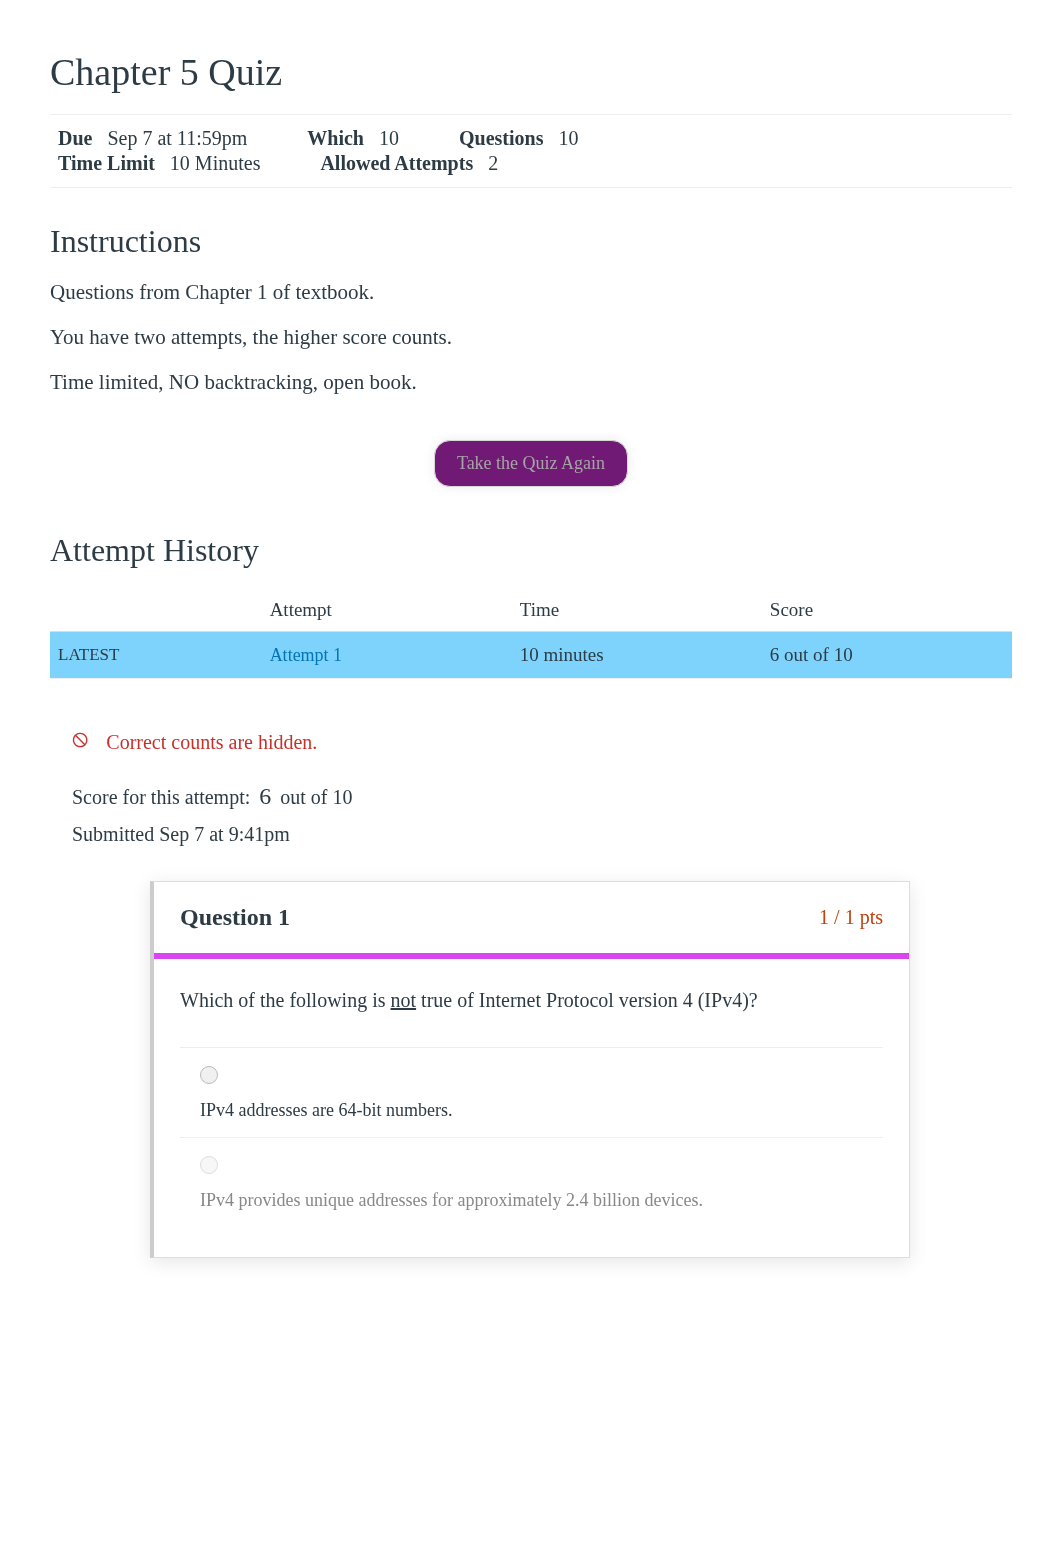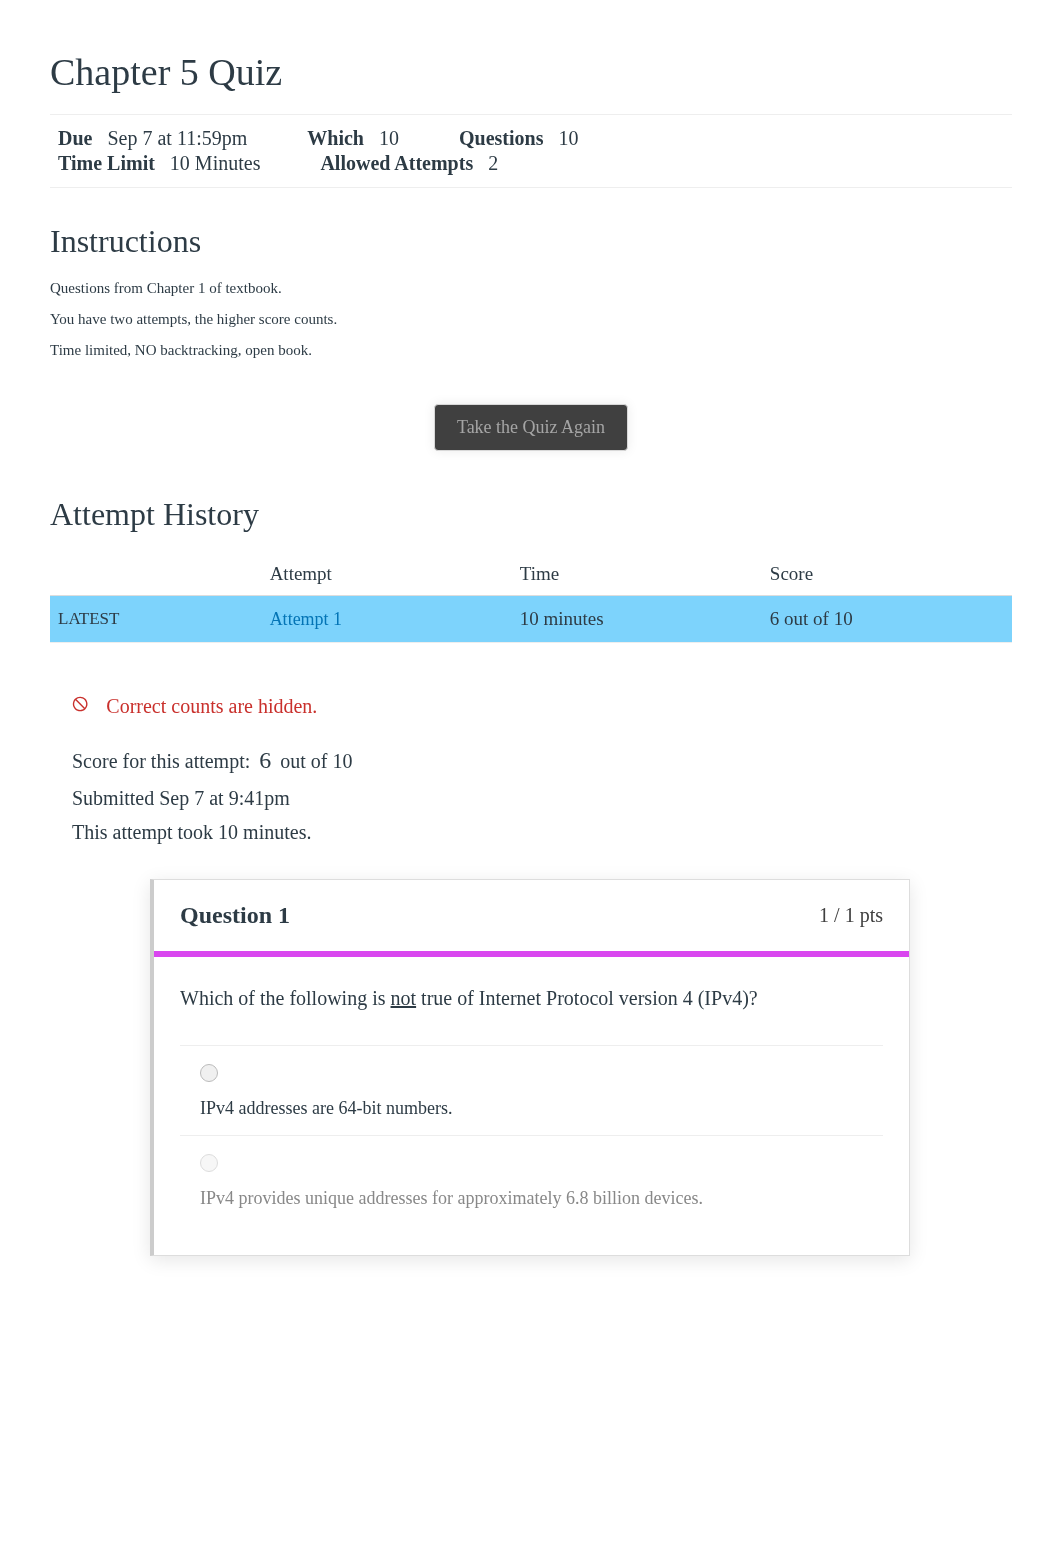--- a/index.html
+++ b/index.html
@@ -27,34 +27,34 @@
   .meta-line { margin: 2px 0; }
   .meta-item { display: inline-block; margin-right: 55px; }
   .meta-item .lbl { font-weight: 600; margin-right: 10px; text-align: right; }
   h2.section-title {
     font-size: 32px;
     font-weight: 400;
     margin: 35px 0 20px 0;
     font-family: Georgia, "Times New Roman", serif;
   }
   p.inst {
-    font-size: 15px;
-    font-family: Georgia, "Times New Roman", serif;
-    margin: 14px 0;
+    font-size: 21px;
+    font-family: Georgia, "Times New Roman", serif;
+    margin: 20px 0;
   }
   .btn-row { text-align: center; margin: 45px 0; }
   .take-btn {
     display: inline-block;
-    background: #404040;
+    background: #701a75;
     color: #a5a5a5;
     border: 1px solid #d8d8d8;
     padding: 12px 22px;
     font-size: 18px;
     font-family: Georgia, "Times New Roman", serif;
-    border-radius: 4px;
+    border-radius: 16px;
     box-shadow: 0 0 12px rgba(0,0,0,0.08);
     cursor: default;
   }
   table.history {
     width: 100%;
     border-collapse: collapse;
     font-family: Georgia, "Times New Roman", serif;
     font-size: 19px;
     margin-top: 12px;
   }
@@ -101,21 +101,21 @@
     font-family: Georgia, "Times New Roman", serif;
   }
   .q-header {
     display: flex;
     justify-content: space-between;
     align-items: center;
     padding: 22px 26px;
     border-bottom: 6px solid #d946ef;
   }
   .q-title { font-size: 24px; font-weight: 600; }
-  .q-pts { font-size: 20px; color: #404040; }
+  .q-pts { font-size: 20px; color: #c2410c; }
   .q-body { padding: 30px 26px 10px 26px; font-size: 20px; }
   .q-text .underline { text-decoration: underline; }
   .answers { margin: 35px 0 20px 0; }
   .answer {
     display: flex;
     align-items: flex-start;
     gap: 16px;
     padding: 16px 20px;
     border-top: 1px solid #eee;
     font-size: 18px;
@@ -196,36 +196,35 @@
   <span>Correct counts are hidden.</span>
 </div>
 
 <div class="score-block">
   <div>
     <span>Score for this attempt:</span>
     <span class="score-num">6</span>
     <span>out of 10</span>
   </div>
   <div>Submitted Sep 7 at 9:41pm</div>
-  <div>This attempt took 10 minutes.</div>
 </div>
 
 <div class="question-card">
   <div class="q-header">
     <span class="q-title">Question 1</span>
     <span class="q-pts">1 / 1 pts</span>
   </div>
   <div class="q-body">
     <div class="q-text">
       <span>Which of the following is </span><span class="underline">not</span><span> true of Internet Protocol version 4 (IPv4)?</span>
     </div>
     <div class="answers">
       <div class="answer">
         <span class="radio"></span>
         <span>IPv4 addresses are 64-bit numbers.</span>
       </div>
       <div class="answer dim">
         <span class="radio"></span>
-        <span>IPv4 provides unique addresses for approximately 6.8 billion devices.</span>
+        <span>IPv4 provides unique addresses for approximately 2.4 billion devices.</span>
       </div>
     </div>
   </div>
 </div>
 
 </body></html>

